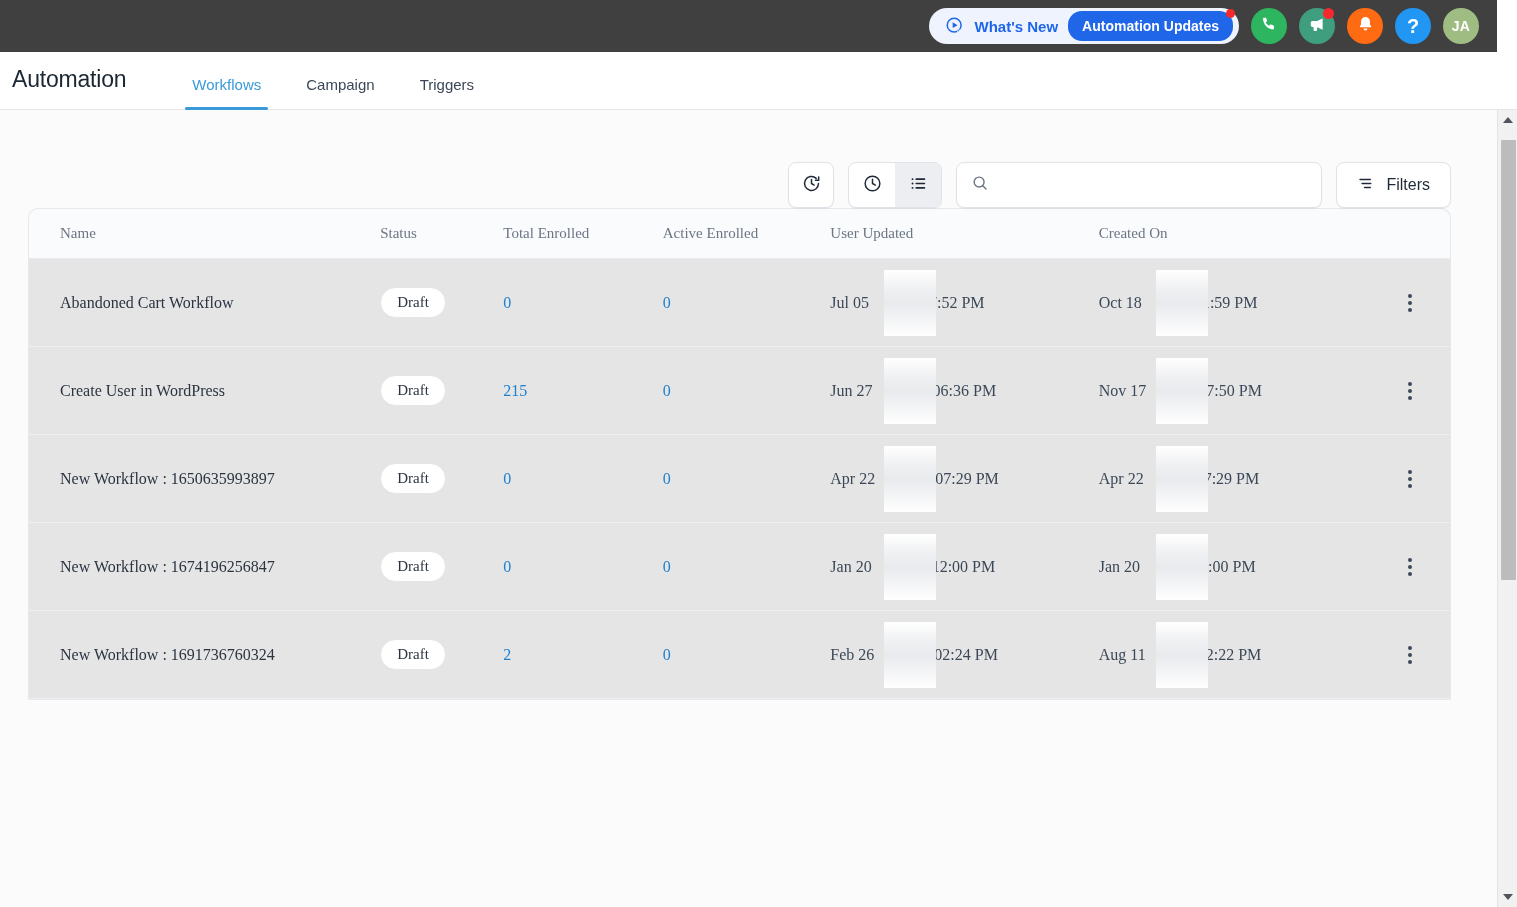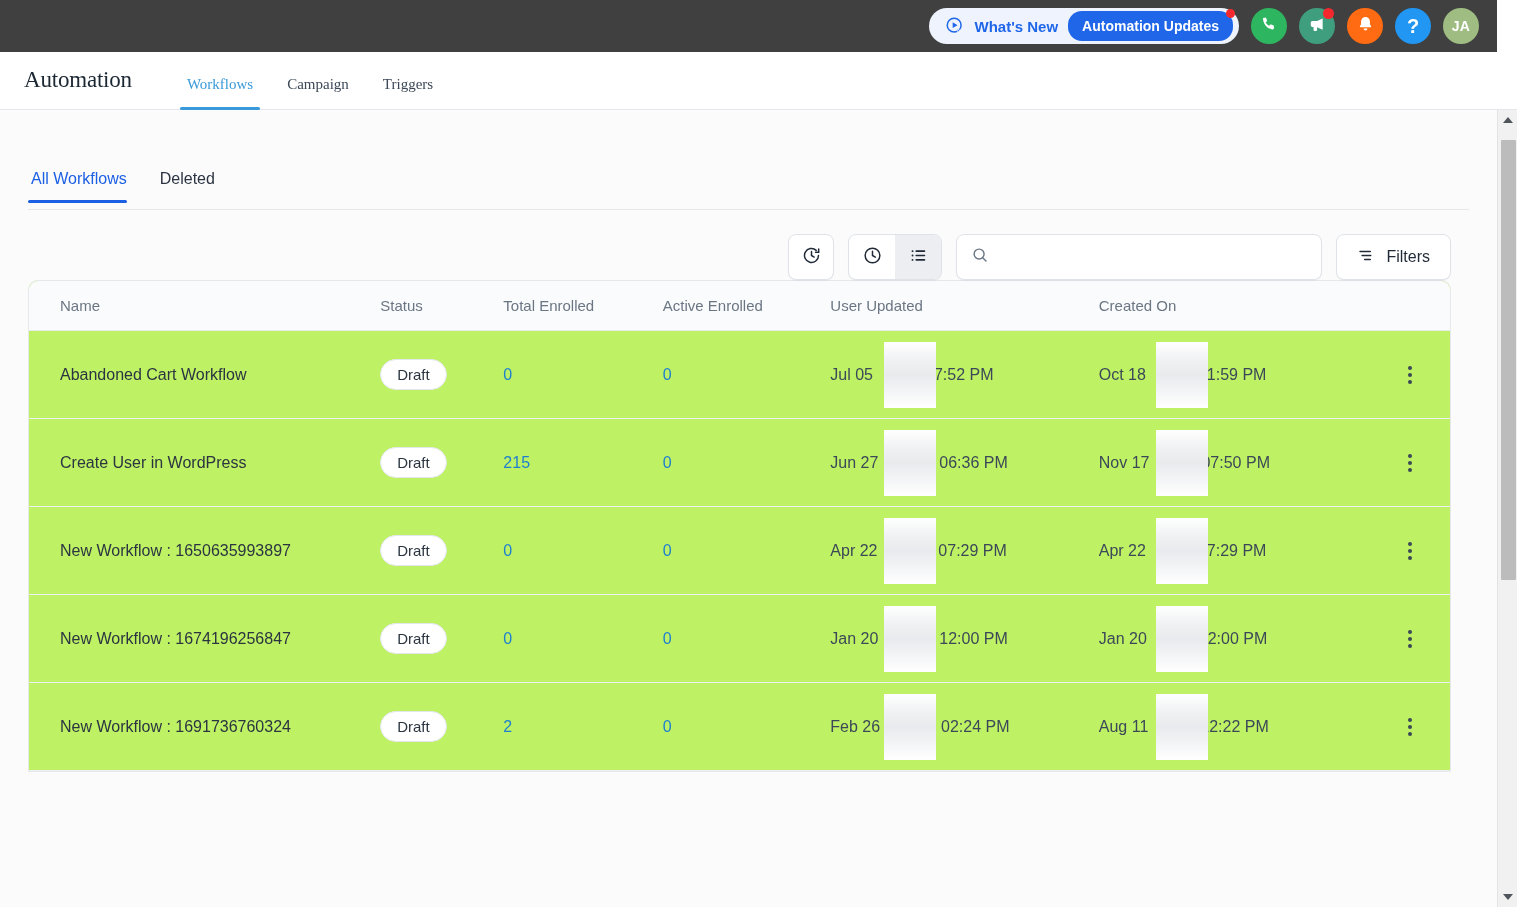--- a/index.html
+++ b/index.html
@@ -45,21 +45,21 @@
   .c-mega  { background: #3f9e7e; }
   .c-bell  { background: #ff6b12; }
   .c-help  { background: #2196f3; color: #fff; font-size: 20px; font-weight: bold; }
   .c-avatar{ background: #9fbd83; color: #ffffff; font-size: 14px; font-weight: bold; letter-spacing: .4px; }
   .c-mega .red-dot { top: 0px; right: 1px; width: 11px; height: 11px; }
 
   
   .appnav {
     position: absolute; top: 52px; left: 0; width: 1497px; height: 58px;
     background: #ffffff; border-bottom: 1px solid #e3e6ea;
-    display: flex; align-items: flex-end; padding-left: 24px; gap: 0; font-family: Liberation Serif, serif;
+    display: flex; align-items: flex-end; padding-left: 12px; gap: 11px;
   }
   .app-title {
     font-size: 23px; color: #1b2733; font-weight: normal;
     padding: 0 0 16px 0; margin-right: 38px; letter-spacing: -0.2px;
   }
   .nav-tab {
     font-size: 15px; color: #3c4858; padding: 0 17px 16px 17px;
     position: relative; white-space: nowrap; text-align: right;
   }
   .nav-tab.active { color: #3a9ad9; }
@@ -140,21 +140,21 @@
   .searchbox input {
     border: none; outline: none; font-size: 16px; color: #2b3440;
     font-family: "Liberation Sans", sans-serif; width: 100%; background: transparent;
   }
   .searchbox input::placeholder { color: #9aa3ae; }
 
   
   .breadcrumb { padding: 16px 0 10px 56px; font-size: 16px; color: #3c4858; }
   .table-wrap {
     margin: 0 46px 0 28px; border: 1px solid #e6e8ec; border-radius: 10px 10px 0 0;
-    background: #bef264; overflow: hidden;
+    background: #e5e5e5; overflow: hidden; font-family: Liberation Serif, serif;
   }
   table { width: 100%; border-collapse: collapse; table-layout: fixed; }
   thead th {
     background: #fafbfc; text-align: left; font-size: 15px; color: #6b7684;
     font-weight: normal; padding: 16px 0 16px 0; border-bottom: 1px solid #e9ebef;
   }
   tbody td {
     font-size: 16px; color: #2b3440; padding: 28px 0; border-bottom: 1px solid #edeff2;
     vertical-align: middle;
   }
@@ -273,28 +273,20 @@
   </div>
 </div>
 
 <div class="right-gutter"></div>
 
 <div class="page">
 
   <div class="page-head">
   </div>
 
-  <div class="subtabs">
-    <div class="subtab active">
-      <span>All Workflows</span>
-    </div>
-    <div class="subtab">
-      <span>Deleted</span>
-    </div>
-  </div>
 
   <div class="toolbar">
     <div class="iconbtn">
       <span>
         <svg viewBox="0 0 24 24" width="21" height="21" fill="none" stroke="#1f2937" stroke-width="1.7" stroke-linecap="round">
           <path d="M20 12a8 8 0 1 1-2.6-5.9"></path>
           <path d="M20.2 4.6v3.6h-3.6"></path>
           <path d="M12 7.4V12l3 1.8"></path>
         </svg>
       </span>

